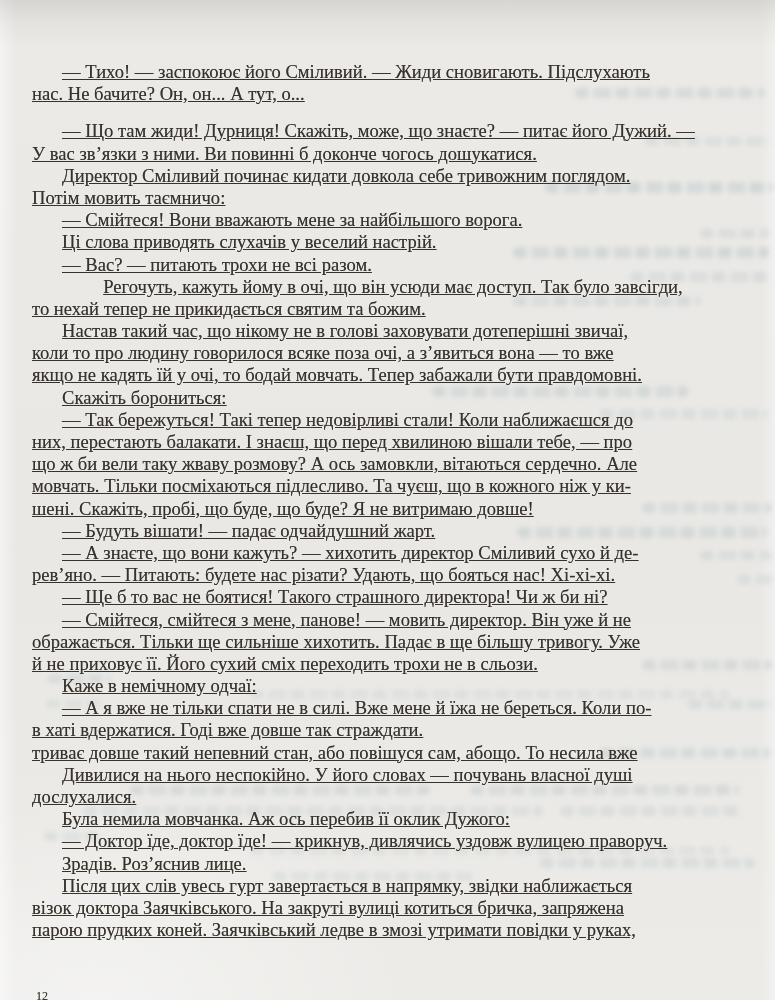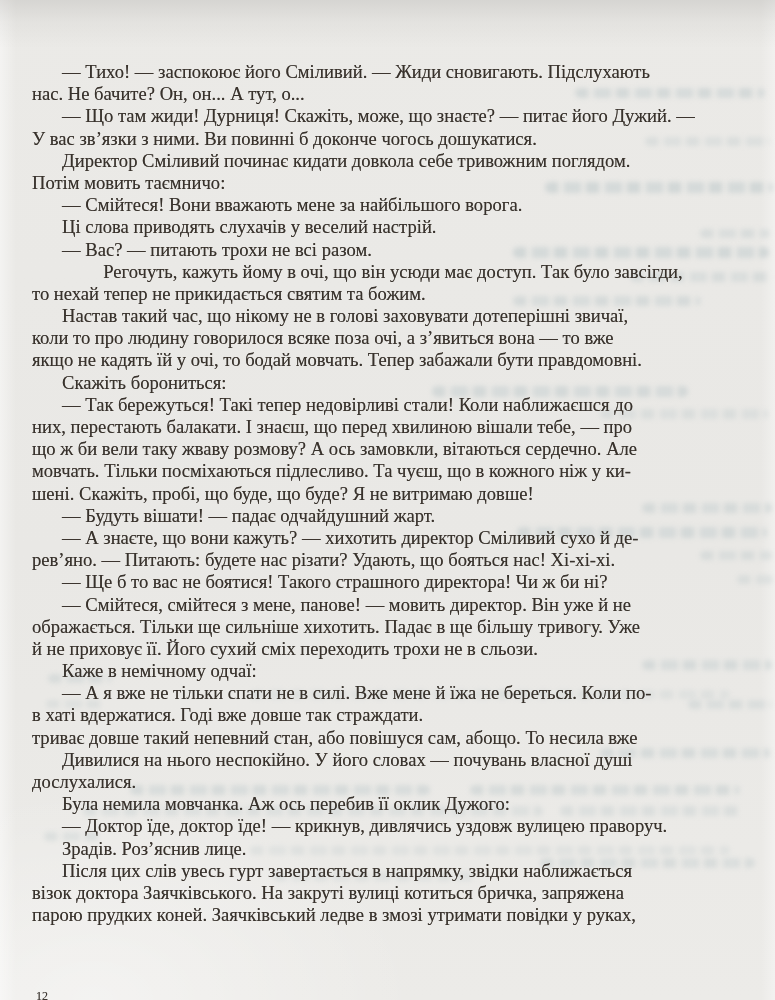--- a/index.html
+++ b/index.html
@@ -26,20 +26,21 @@
       #bdc8ca 0px, #bdc8ca 13px, rgba(189,200,202,0.1) 13px, rgba(189,200,202,0.1) 19px,
       #c3cdcf 19px, #c3cdcf 36px, rgba(189,200,202,0.1) 36px, rgba(189,200,202,0.1) 41px);
     filter: blur(2.5px);
   }
   .text-block {
     position: absolute; left: 32px; top: 61px; width: 692px;
     z-index: 2;
     color: #38322c;
     font-size: 18.6px;
     text-shadow: 0 0 0.5px rgba(56,50,44,0.55);
+    text-decoration: underline;
   }
   .line {
     height: 22.2px; line-height: 22.2px;
     white-space: nowrap;
     overflow: visible;
   }
   .line.indent { padding-left: 30px; }
   .page-number {
     position: absolute; left: 36px; top: 944px; z-index: 2;
     color: #3b3530; font-size: 12px; line-height: 22px;
@@ -76,21 +77,21 @@
       <div class="smudge" style="left: 83px; top: 806px; width: 460px; height: 10px; opacity: 0.33;"></div>
       <div class="smudge" style="left: 560px; top: 806px; width: 180px; height: 10px; opacity: 0.35;"></div>
       <div class="smudge" style="left: 44px; top: 832px; width: 55px; height: 9px; opacity: 0.35;"></div>
       <div class="smudge" style="left: 250px; top: 846px; width: 480px; height: 9px; opacity: 0.28;"></div>
       <div class="smudge" style="left: 540px; top: 858px; width: 215px; height: 10px; opacity: 0.4;"></div>
       <div class="smudge" style="left: 273px; top: 872px; width: 200px; height: 9px; opacity: 0.3;"></div>
     </div>
   <div class="text-block">
       <div class="line indent" style="word-spacing: 0px;">— Тихо! — заспокоює його Сміливий. — Жиди сновигають. Підслухають</div>
       <div class="line">нас. Не бачите? Он, он... А тут, о...</div>
-      <div class="line indent" style="word-spacing: 0px;">— Що там жиди! Дурниця! Скажіть, може, що знаєте? — питає його Дужий. —</div>
+      <div class="line indent" style="word-spacing: 0px; margin-top: 15px;">— Що там жиди! Дурниця! Скажіть, може, що знаєте? — питає його Дужий. —</div>
       <div class="line">У вас зв’язки з ними. Ви повинні б доконче чогось дошукатися.</div>
       <div class="line indent" style="word-spacing: 0px;">Директор Сміливий починає кидати довкола себе тривожним поглядом.</div>
       <div class="line">Потім мовить таємничо:</div>
       <div class="line indent">— Смійтеся! Вони вважають мене за найбільшого ворога.</div>
       <div class="line indent">Ці слова приводять слухачів у веселий настрій.</div>
       <div class="line indent">— Вас? — питають трохи не всі разом.</div>
       <div class="line indent" style="word-spacing: 0px; text-align: center;">Регочуть, кажуть йому в очі, що він усюди має доступ. Так було завсігди,</div>
       <div class="line">то нехай тепер не прикидається святим та божим.</div>
       <div class="line indent" style="word-spacing: 0px;">Настав такий час, що нікому не в голові заховувати дотеперішні звичаї,</div>
       <div class="line" style="word-spacing: 0px;">коли то про людину говорилося всяке поза очі, а з’явиться вона — то вже</div>

